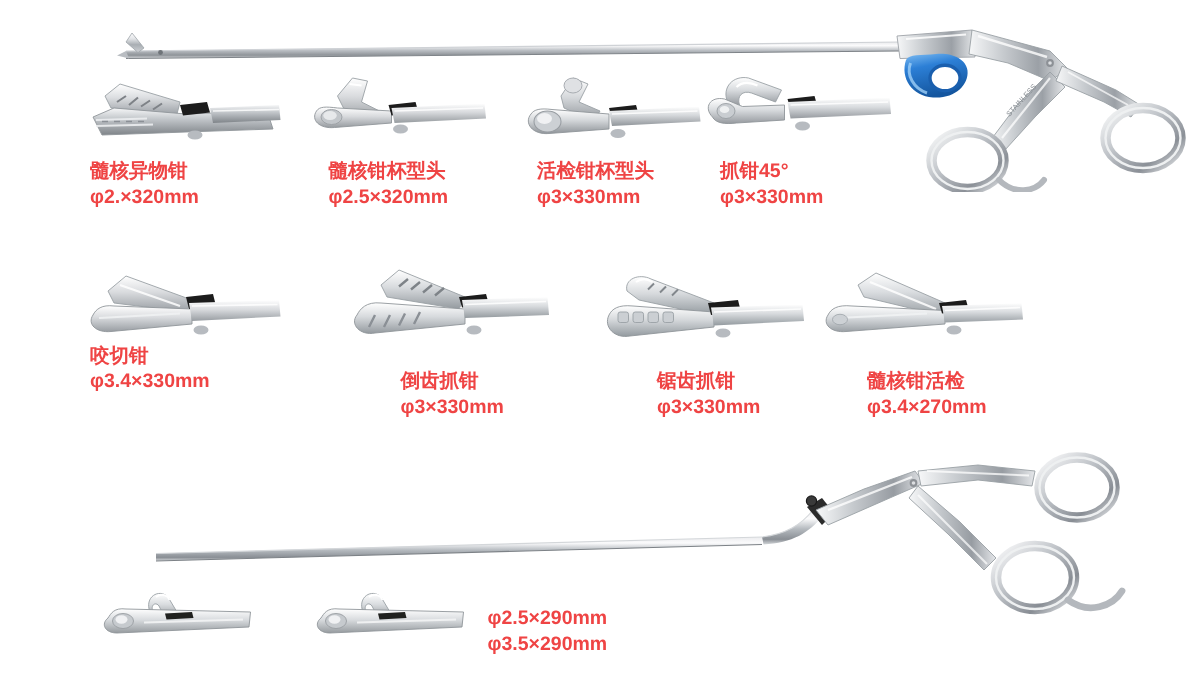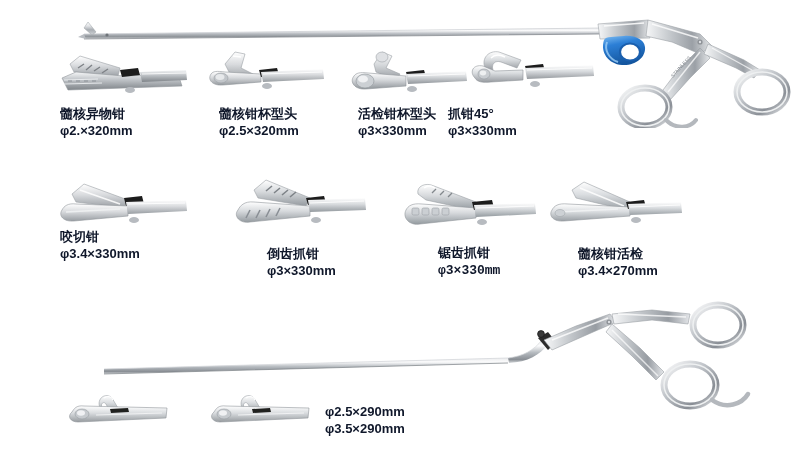--- a/index.html
+++ b/index.html
@@ -15,21 +15,21 @@
     width: 798px;
     height: 462px;
     background: #ffffff;
     overflow: hidden;
   }
   .label {
     position: absolute;
     font-weight: bold;
     font-size: 13px;
     line-height: 17px;
-    color: #0f172a;
+    color: #ef4444;
     white-space: nowrap;
     letter-spacing: 0px;
   }
   .label .l1 { display: block; }
   .label .l2 { display: block; }
   .label .l3 { display: block; }
 
   .instr {
     position: absolute;
   }
@@ -226,21 +226,21 @@
     <span class="l2">φ2.×320mm</span>
   </div>
   <div class="label" style="left:207px; top:105px;margin-left:12px;">
     <span class="l1">髓核钳杯型头</span>
     <span class="l2">φ2.5×320mm</span>
   </div>
   <div class="label" style="left:358px; top:105px;">
     <span class="l1">活检钳杯型头</span>
     <span class="l2">φ3×330mm</span>
   </div>
-  <div class="label" style="left:448px; top:105px;">
+  <div class="label" style="left:480px; top:105px;">
     <span class="l1">抓钳45°</span>
     <span class="l2">φ3×330mm</span>
   </div>
 
   <div class="instr" style="left:58px; top:178px;">
     <svg width="130" height="56" viewBox="0 0 130 56" xmlns="http://www.w3.org/2000/svg">
       <defs>
         <linearGradient id="k1a" x1="0" y1="0" x2="0" y2="1">
           <stop offset="0%" stop-color="#ffffff"></stop>
             <stop offset="45%" stop-color="#d9dbde"></stop>
@@ -336,21 +336,21 @@
   </div>
 
   <div class="label" style="left:60px; top:228px;">
     <span class="l1">咬切钳</span>
     <span class="l2">φ3.4×330mm</span>
   </div>
   <div class="label" style="left:248px; top:245px;margin-left:19px;">
     <span class="l1">倒齿抓钳</span>
     <span class="l2">φ3×330mm</span>
   </div>
-  <div class="label" style="left:438px; top:245px;font-family:Liberation Mono, monospace;">
+  <div class="label" style="left:438px; top:245px;">
     <span class="l1">锯齿抓钳</span>
     <span class="l2">φ3×330mm</span>
   </div>
   <div class="label" style="left:578px; top:245px;">
     <span class="l1">髓核钳活检</span>
     <span class="l2">φ3.4×270mm</span>
   </div>
 
   <div class="instr" style="left:0px; top:300px;">
     <svg width="798" height="130" viewBox="0 0 798 130" xmlns="http://www.w3.org/2000/svg">

